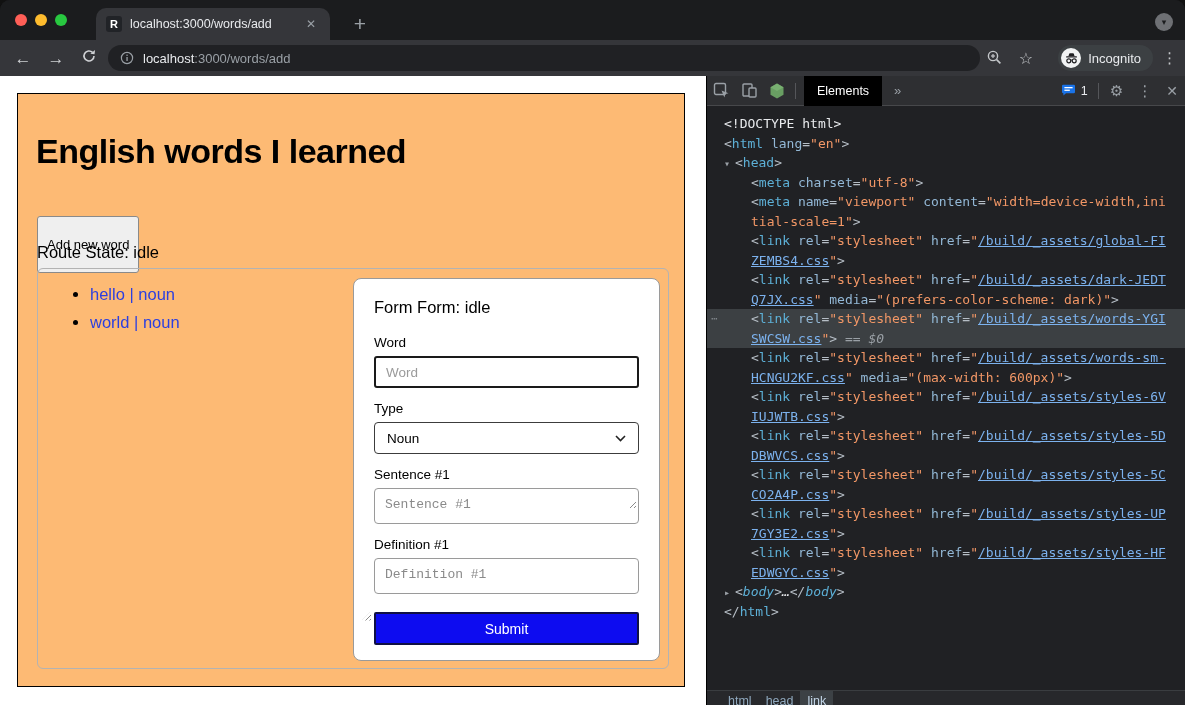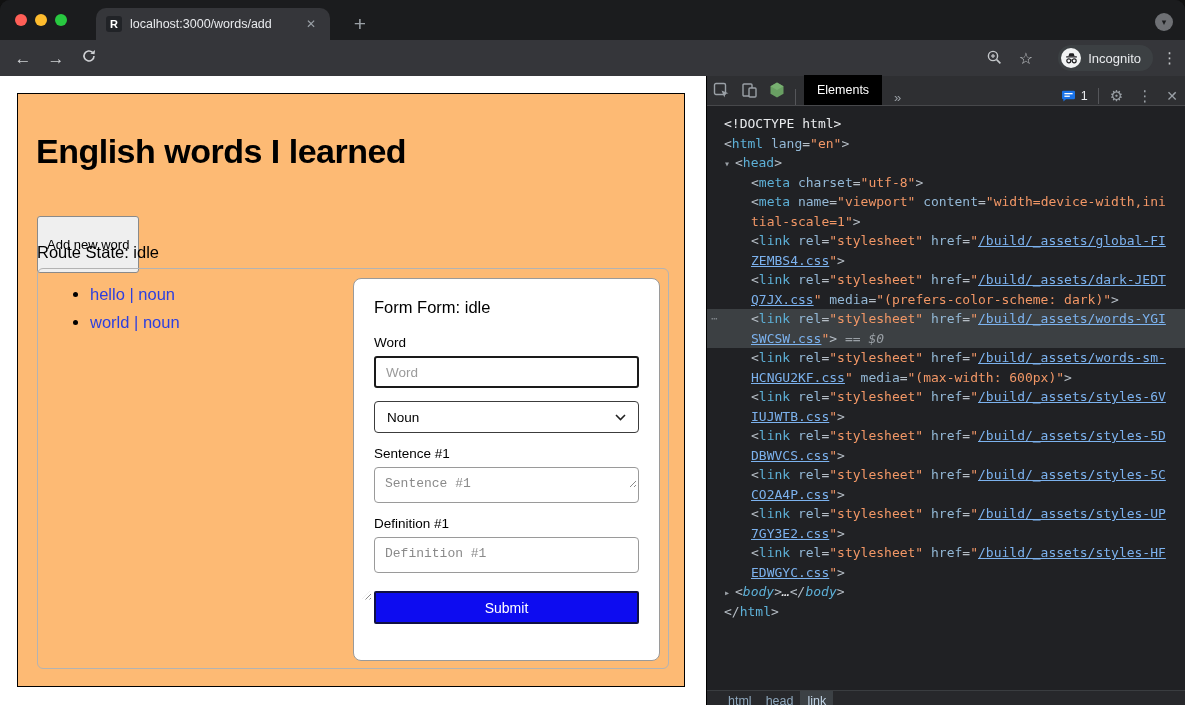--- a/index.html
+++ b/index.html
@@ -64,21 +64,21 @@
     background:repeating-linear-gradient(135deg,transparent 0 2px,#8a8a8a 2px 3px);
     clip-path:polygon(100% 0,100% 100%,0 100%);}
   .submit-btn{width:100%;height:33px;background:var(--submit-blue,#0d0cf0);color:#fff;
               border:2px solid #101045;border-radius:2px;font-size:14px;margin-top:5px;
               font-family:"Liberation Sans",sans-serif;}
 
   
   .devtools{position:absolute;left:706px;top:76px;width:479px;height:629px;background:#202124;
             border-left:1px solid #000;}
   .dt-toolbar{position:absolute;left:0;top:0;width:100%;height:30px;background:#2e2f32;
-              border-bottom:1px solid #47484b;display:flex;align-items:flex-end;color:#9aa0a6;}
+              border-bottom:1px solid #47484b;display:flex;align-items:center;color:#9aa0a6;}
   .dt-ico{width:28px;height:30px;display:flex;align-items:center;justify-content:center;}
   .dt-sep{width:1px;height:16px;background:#55565a;margin:0 4px;}
   .dt-tab{height:30px;line-height:30px;background:#000;color:#fff;font-size:12.5px;padding:0 13px;margin-left:4px;}
   .dt-more{font-size:13px;padding:0 12px;color:#9aa0a6;}
   .dt-right{margin-left:auto;display:flex;align-items:center;}
   .issues{display:flex;align-items:center;padding:0 6px;}
   .issues-count{color:#e8eaed;font-size:12.5px;margin-left:5px;}
   .dt-glyph{font-size:15px;padding:0 7px;color:#9aa0a6;}
   .dt-code{position:absolute;left:0;top:30px;width:100%;height:584px;overflow:hidden;
            font-family:"DejaVu Sans Mono",monospace;font-size:13px;padding-top:8px;}
@@ -115,20 +115,29 @@
 
   <div class="toolbar">
     <span class="navbtn" style="left:10px">←</span>
     <span class="navbtn" style="left:43px">→</span>
     <span class="navbtn" style="left:76px">
       <svg width="16" height="16" viewBox="0 0 16 16">
           <path d="M13 8a5 5 0 1 1-1.5-3.6" fill="none" stroke="#cfd1d4" stroke-width="1.6"></path>
           <polygon points="13.8,1.8 13.8,6 9.6,6" fill="#cfd1d4" transform="rotate(8 12 4)"></polygon>
         </svg>
     </span>
+    <div class="omnibox">
+      <svg width="14" height="14" viewBox="0 0 14 14">
+          <circle cx="7" cy="7" r="5.6" fill="none" stroke="#9aa0a6" stroke-width="1.2"></circle>
+          <rect x="6.4" y="6" width="1.3" height="4" fill="#9aa0a6"></rect>
+          <rect x="6.4" y="3.6" width="1.3" height="1.3" fill="#9aa0a6"></rect>
+        </svg>
+      <span class="host">localhost</span>
+        <span class="path">:3000/words/add</span>
+    </div>
     <span class="tb-icon" style="right:182px">
       <svg width="17" height="17" viewBox="0 0 17 17">
           <circle cx="7" cy="7" r="4.6" fill="none" stroke="#c4c7ca" stroke-width="1.4"></circle>
           <line x1="10.6" y1="10.6" x2="14.4" y2="14.4" stroke="#c4c7ca" stroke-width="1.6"></line>
           <line x1="5" y1="7" x2="9" y2="7" stroke="#c4c7ca" stroke-width="1.2"></line>
           <line x1="7" y1="5" x2="7" y2="9" stroke="#c4c7ca" stroke-width="1.2"></line>
         </svg>
     </span>
     <span class="tb-icon" style="right:152px;font-size:16px">☆</span>
     <div class="incog">
@@ -153,20 +162,21 @@
       <div class="route-state">Route State: idle</div>
       <div class="inner-panel">
         <ul class="word-list">
             <li><a href="#">hello | noun</a></li>
             <li><a href="#">world | noun</a></li>
           </ul>
         <div class="form-card">
           <div class="form-state">Form Form: idle</div>
           <label class="fld-label">Word</label>
           <input class="fld-input" placeholder="Word" style="">
+          <label class="fld-label">Type</label>
           <div class="fld-select">
             <span>Noun</span>
             <svg width="11" height="7" viewBox="0 0 11 7">
                 <polyline points="1,1 5.5,5.5 10,1" fill="none" stroke="#222" stroke-width="1.6"></polyline>
               </svg>
           </div>
           <label class="fld-label">Sentence #1</label>
           <span class="ta-wrap"><textarea class="fld-ta" placeholder="Sentence #1" style=""></textarea><span class="ta-grip"></span></span>
           <label class="fld-label">Definition #1</label>
           <span class="ta-wrap"><textarea class="fld-ta" placeholder="Definition #1" style=""></textarea><span class="ta-grip"></span></span>

